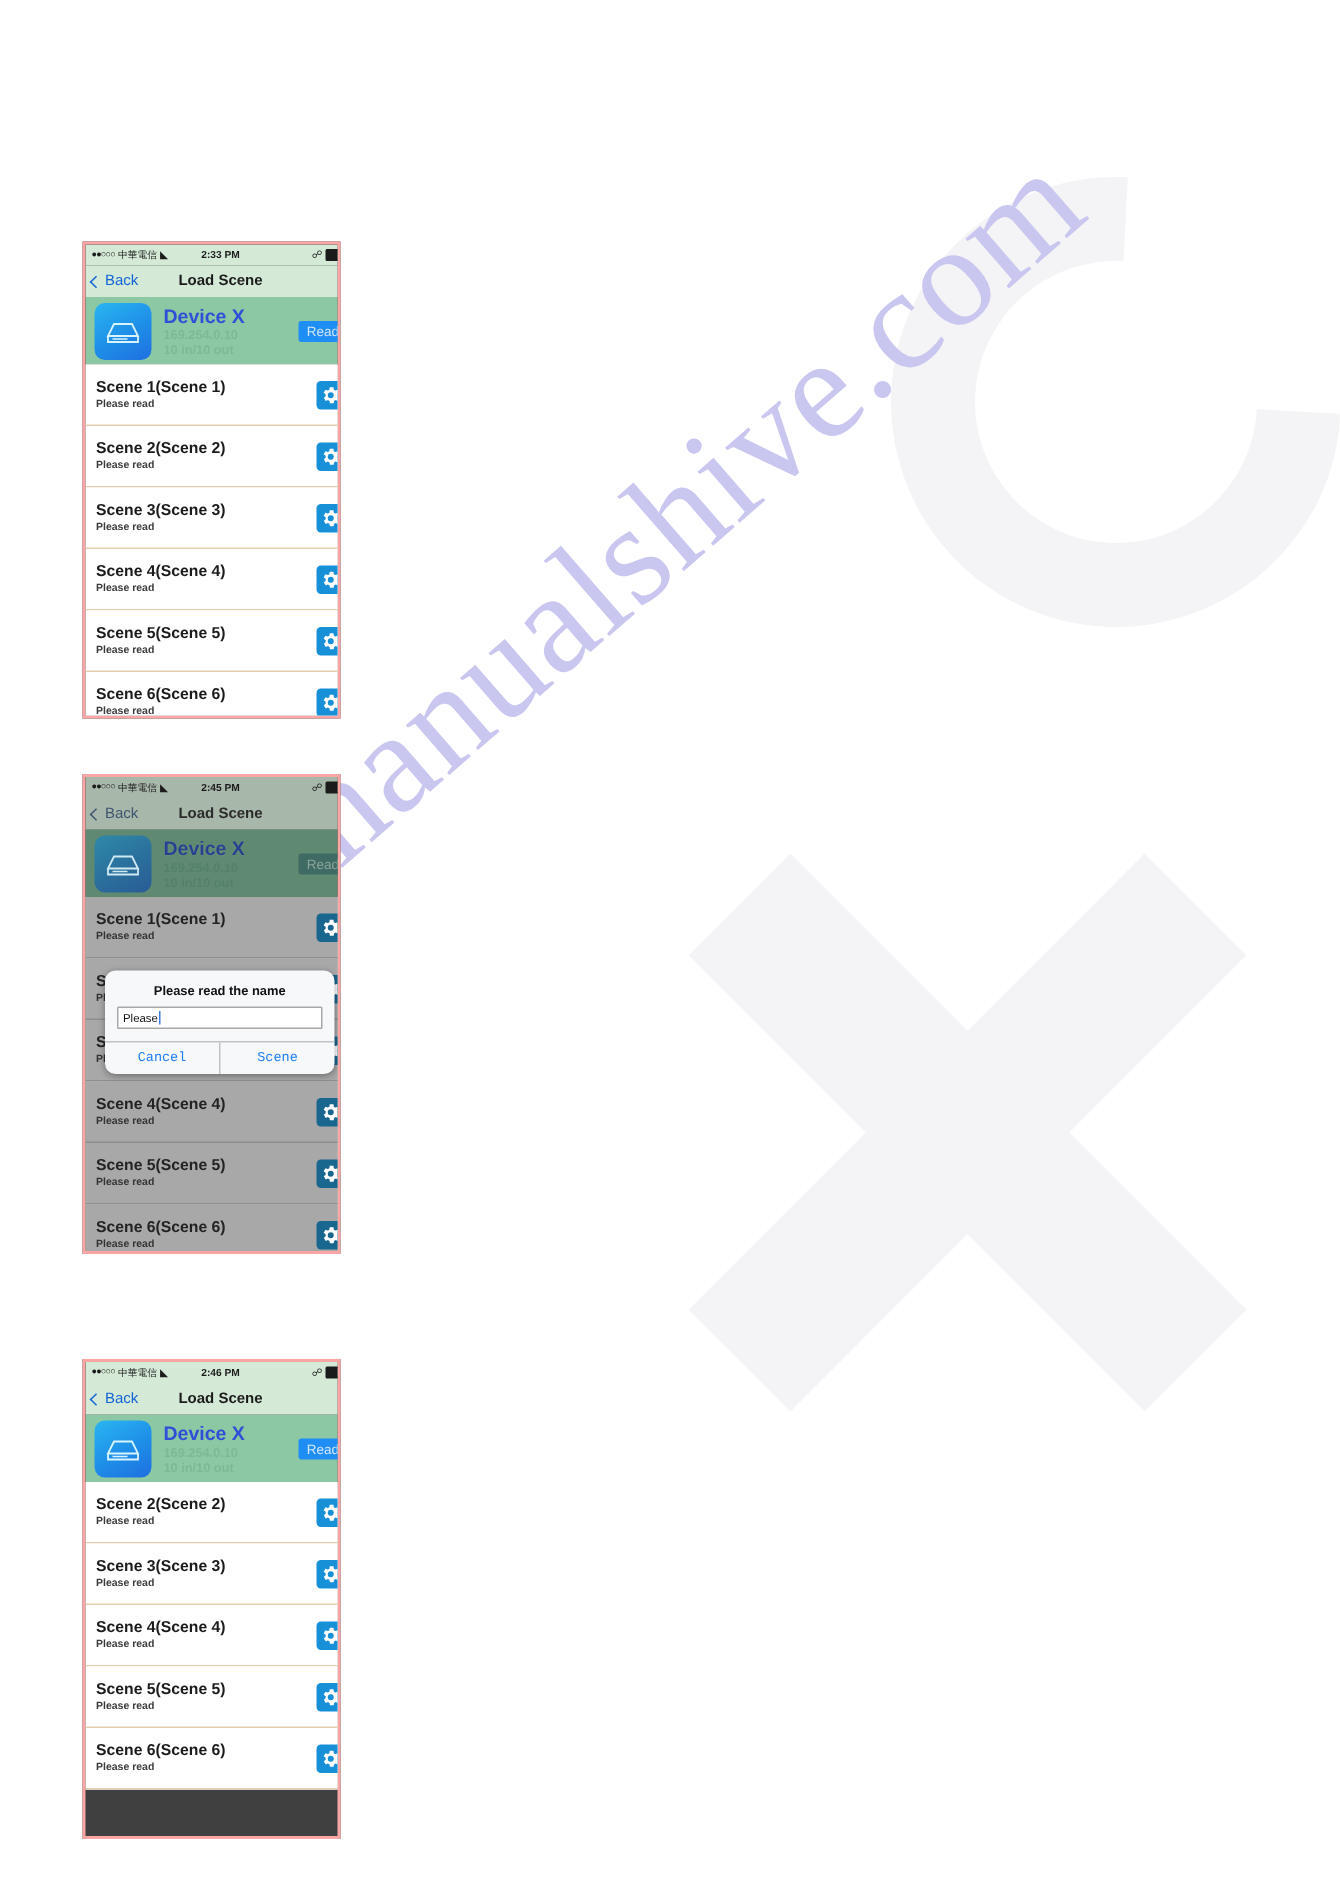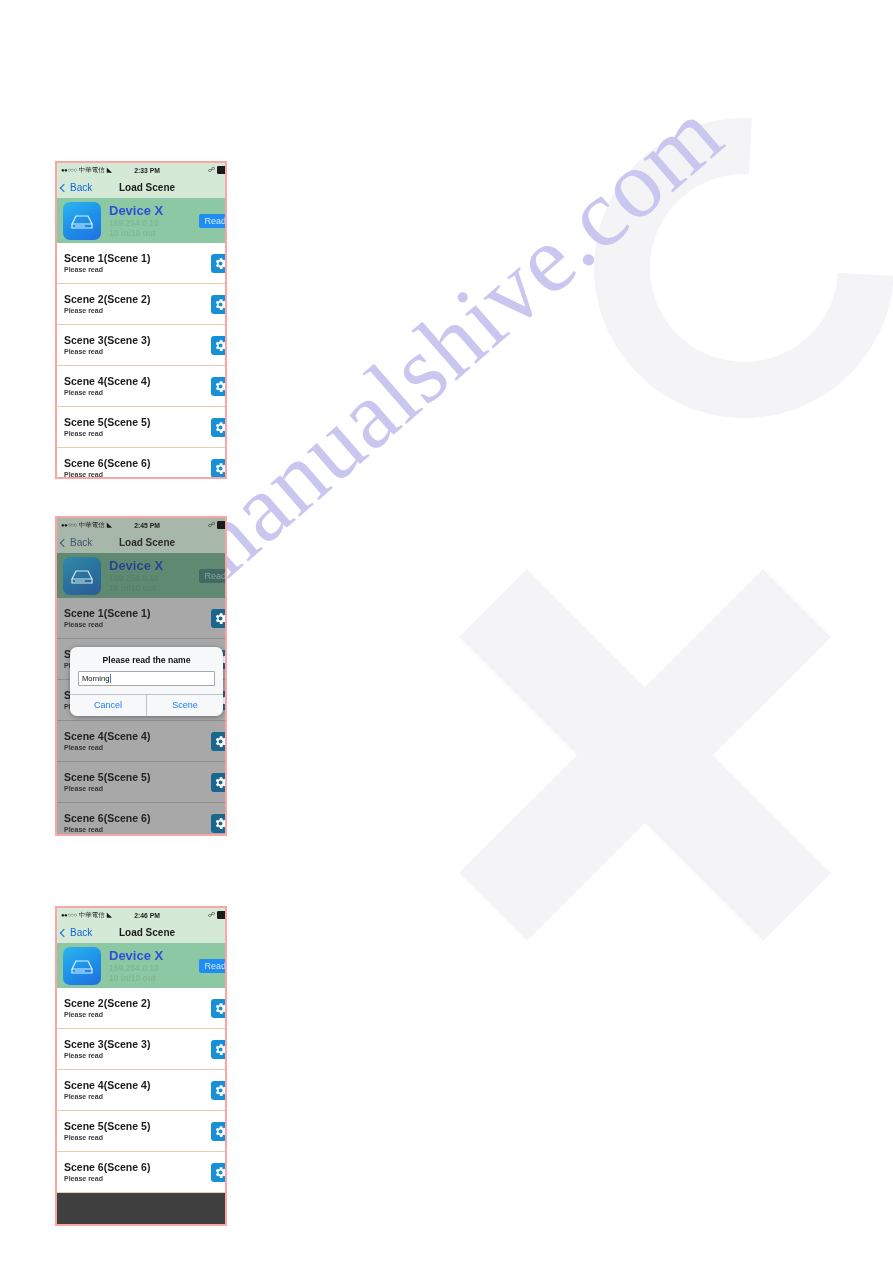--- a/index.html
+++ b/index.html
@@ -242,20 +242,21 @@
     display: flex;
     align-items: center;
     padding: 0 3px;
     box-sizing: border-box;
   }
   .modal-input span { font-size: 7.6px; color: #111; }
   .caret { width:1px; height:9px; background:#3b7fe0; margin-left:1px; }
   .modal-actions {
     display: flex;
     border-top: 1px solid #bfc3c7;
+    font-family: Liberation Mono, monospace;
   }
   .modal-btn {
     flex: 1;
     text-align: center;
     font-size: 9px;
     color: #1d7ef0;
     padding: 5px 0 6px;
   }
   .modal-btn + .modal-btn { border-left: 1px solid #bfc3c7; }
 </style>
@@ -484,21 +485,21 @@
           <svg class="gear-svg" width="15" height="15" viewBox="0 0 24 24">
               <path fill="#ffffff" d="M19.4 13a7.8 7.8 0 0 0 0-2l2-1.6-2-3.4-2.4 1a7.6 7.6 0 0 0-1.7-1l-.4-2.6h-4l-.4 2.6c-.6.2-1.2.6-1.7 1l-2.4-1-2 3.4L6.6 11a7.8 7.8 0 0 0 0 2l-2 1.6 2 3.4 2.4-1c.5.4 1.1.8 1.7 1l.4 2.6h4l.4-2.6c.6-.2 1.2-.6 1.7-1l2.4 1 2-3.4zM12 15.2A3.2 3.2 0 1 1 15.2 12 3.2 3.2 0 0 1 12 15.2z"></path>
             </svg>
         </div>
       </div>
     </div>
 
     <div class="modal">
       <div class="modal-title">Please read the name</div>
       <div class="modal-input">
-        <span>Morning</span>
+        <span>Please</span>
         <span class="caret"></span>
       </div>
       <div class="modal-actions">
         <div class="modal-btn">Cancel</div>
         <div class="modal-btn">Scene</div>
       </div>
     </div>
 
   </div>
 </div>

